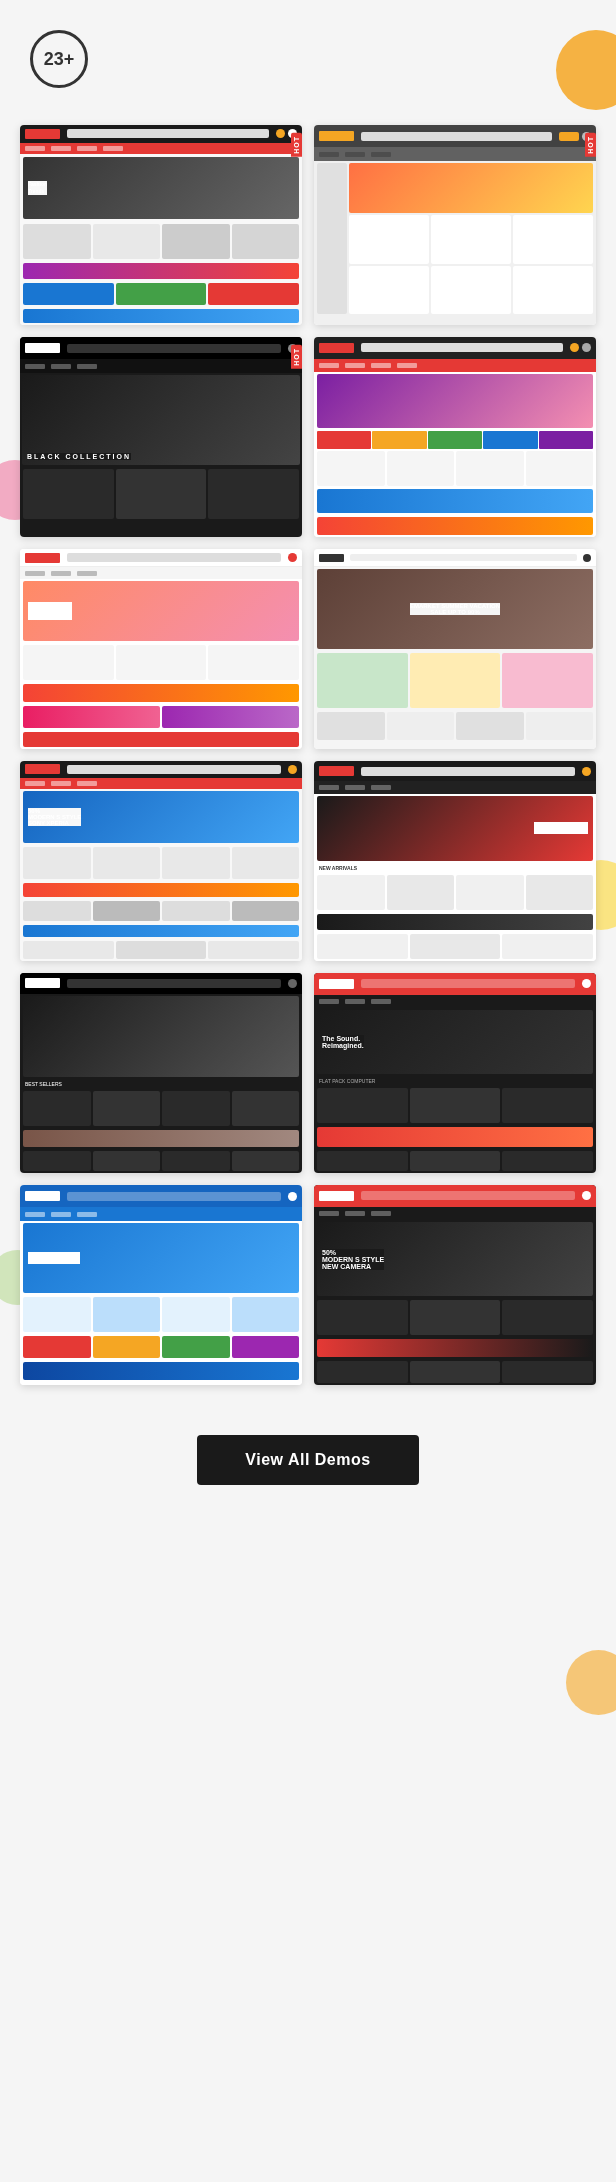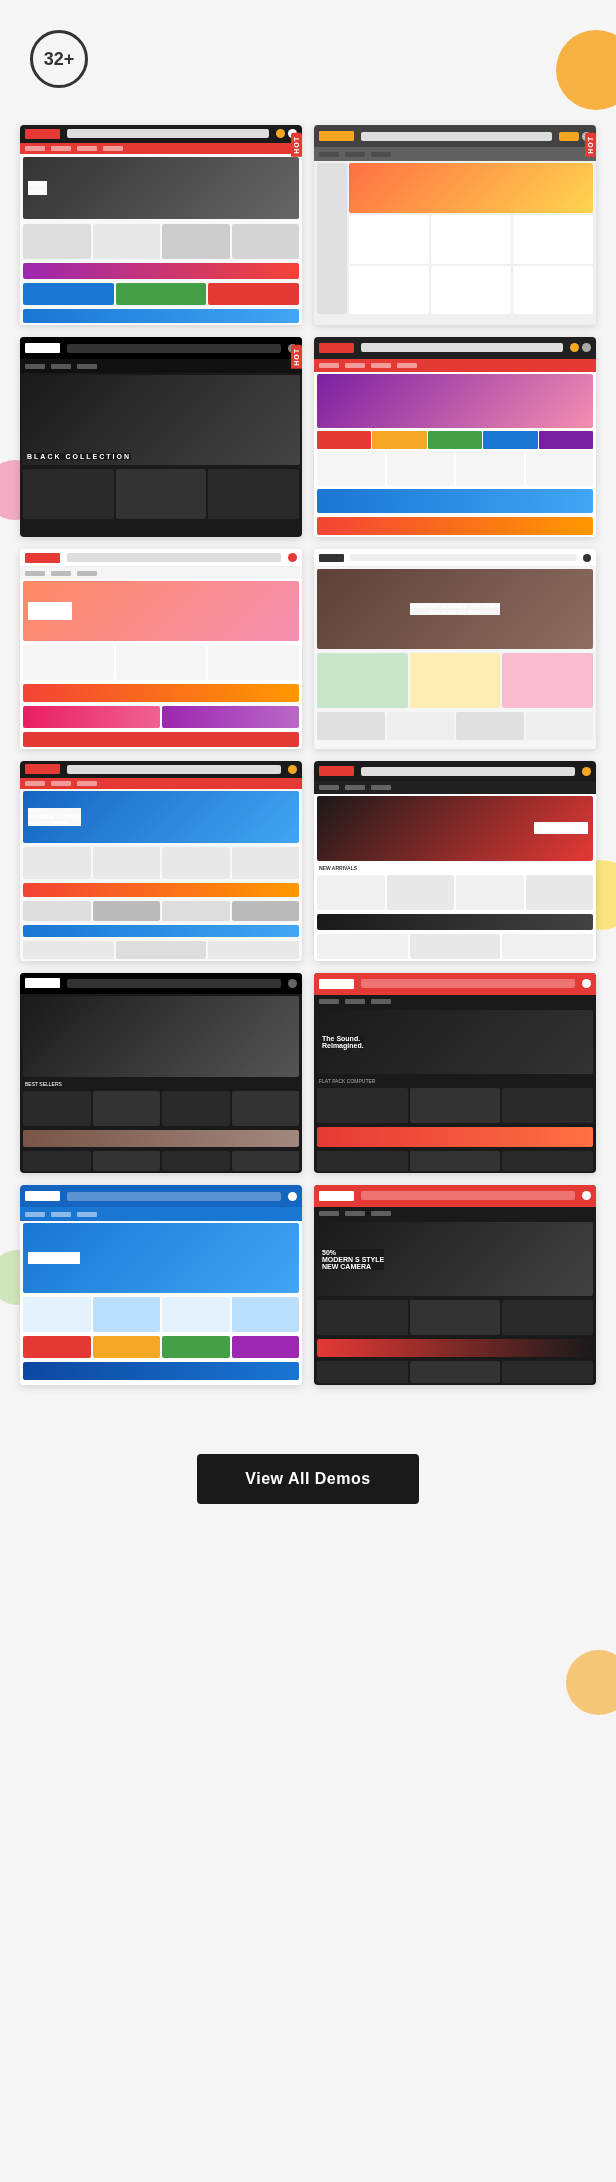--- a/index.html
+++ b/index.html
@@ -245,21 +245,20 @@
     .cta-button {
       background: #1a1a1a;
       color: #fff;
       border: none;
       border-radius: 4px;
       padding: 16px 48px;
       font-size: 16px;
       font-weight: 700;
       cursor: pointer;
       letter-spacing: 0.5px;
-      margin-top: 19px;
     }
 
     
     .side-label {
       position: absolute;
       top: 8px;
       right: 0;
       background: #e53935;
       color: #fff;
       font-size: 7px;
@@ -284,21 +283,21 @@
 <body>
 
 <div class="deco-circle-orange"></div>
 <div class="deco-circle-pink"></div>
 <div class="deco-circle-yellow"></div>
 <div class="deco-circle-green"></div>
 <div class="deco-circle-orange2"></div>
 
 <div class="header">
   <div class="header-title-row">
-    <div class="badge-circle">32+</div>
+    <div class="badge-circle">23+</div>
   </div>
 </div>
 
 <div class="screenshots-grid">
 
   <div class="screenshot-card">
     <div class="side-label">HOT</div>
     <div class="img-sim mock1">
       <div class="site-nav-bar" style="background:#1a1a1a;">
         <div class="site-nav-logo" style="background:#e53935;"></div>

